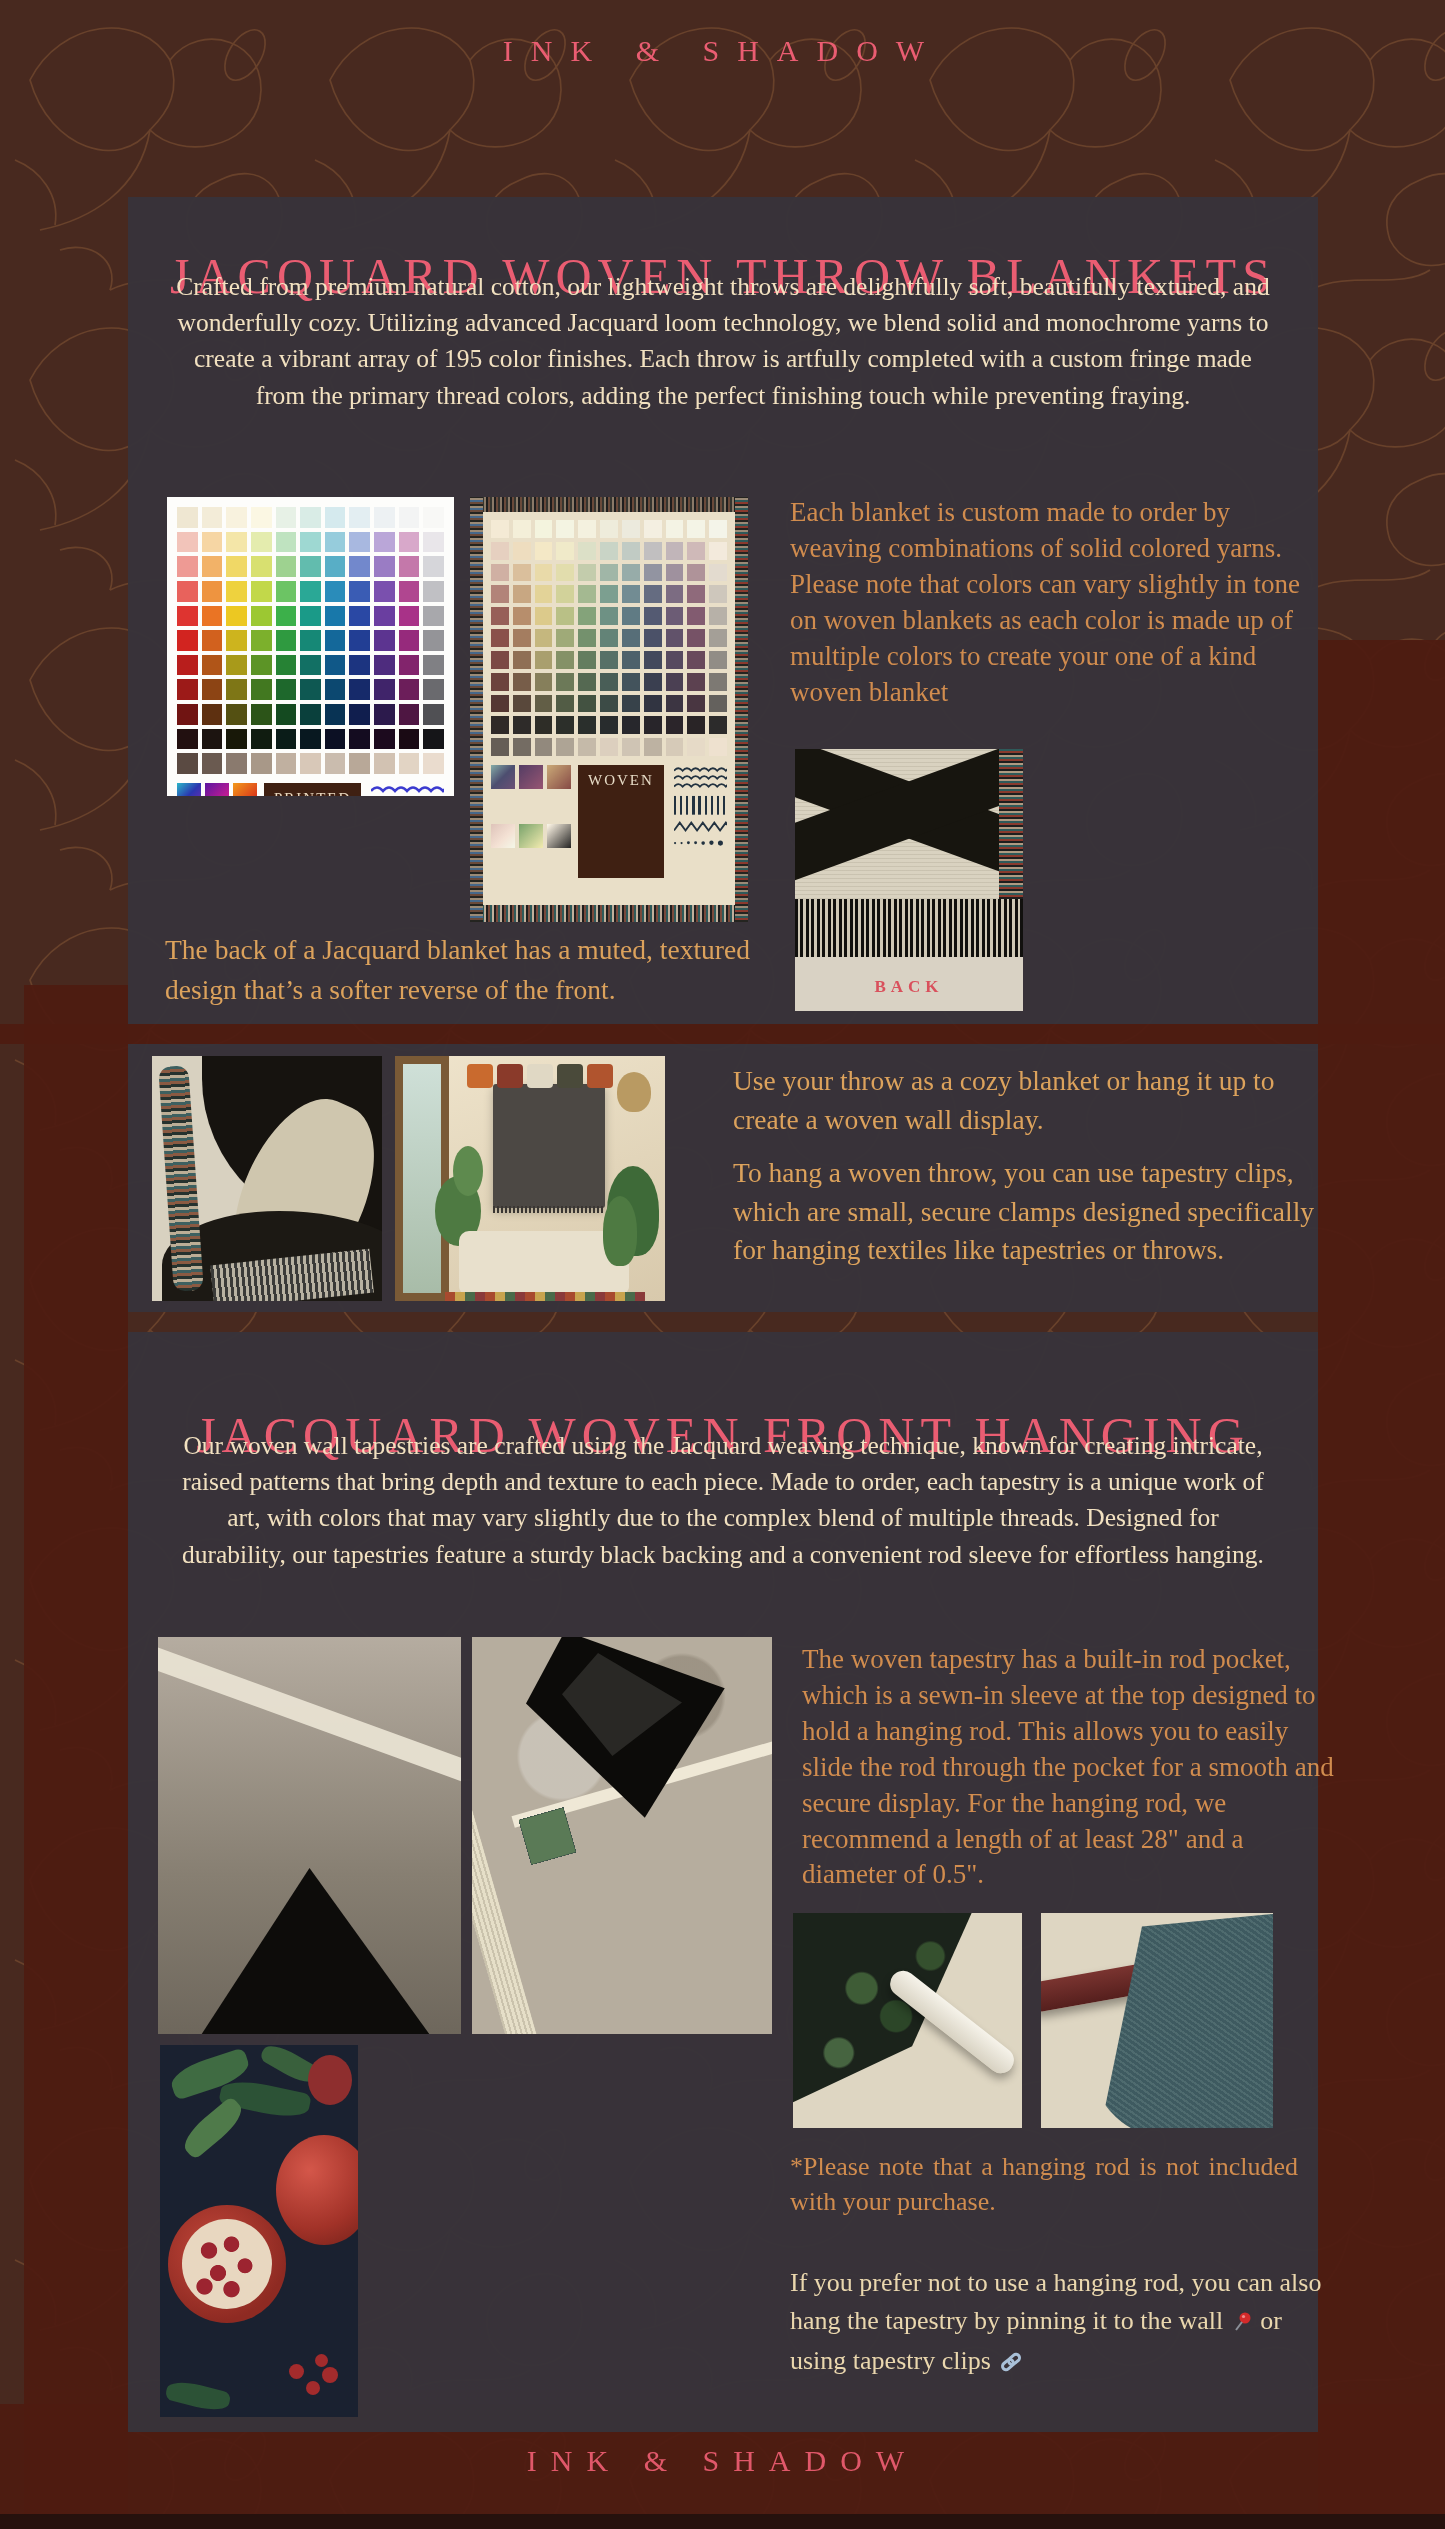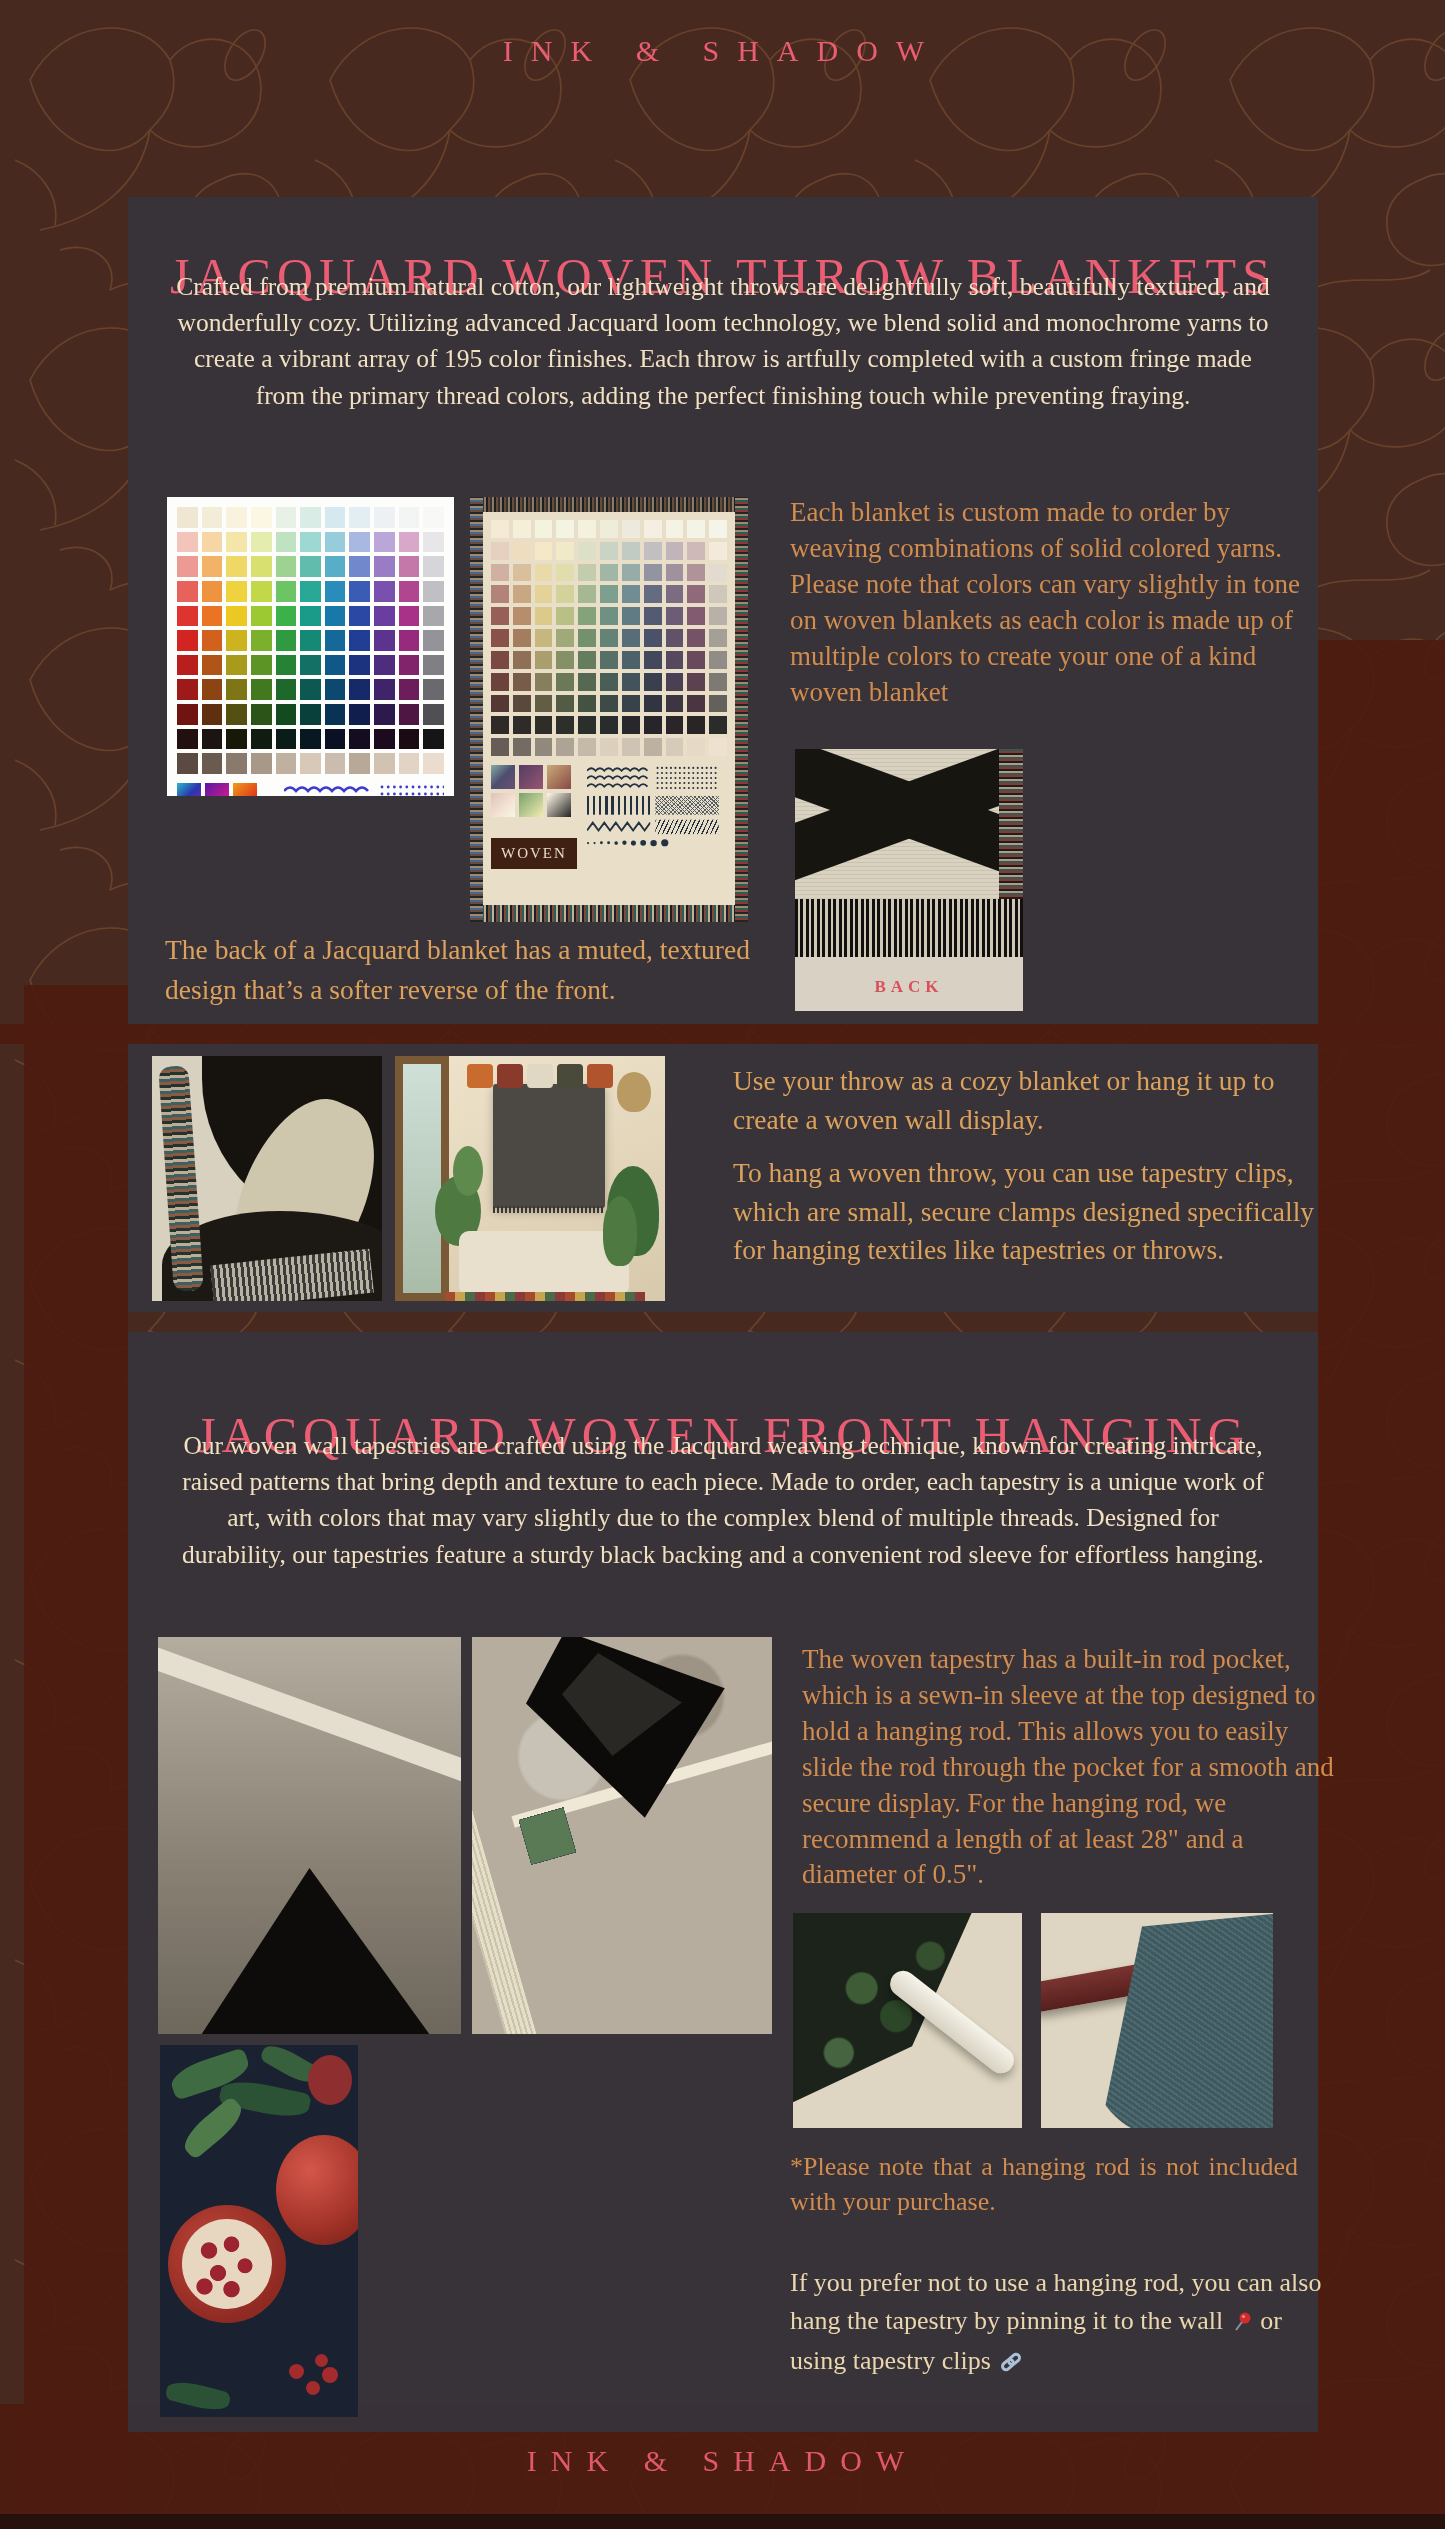--- a/index.html
+++ b/index.html
@@ -32,21 +32,21 @@
 
   
   .photo{position:absolute;overflow:hidden;}
   .photo *{position:absolute;}
 
   
   .chart-printed{background:#fdfdfb;padding:10px;box-sizing:border-box;overflow:hidden;}
   .sw-grid{position:relative;display:grid;gap:4px;}
   .sw-grid div{aspect-ratio:1;}
   .chart-bottom{display:flex;gap:10px;margin-top:9px;overflow:hidden;}
-  .left-col{display:flex;flex-direction:column;gap:21px;}
+  .left-col{display:flex;flex-direction:row;gap:7px;}
   .grad-grid{display:grid;grid-template-columns:repeat(3,24px);gap:4px;}
   .grad-grid div{width:24px;height:24px;}
   .chip{background:#3f2012;color:#ead9c0;font-size:15px;letter-spacing:2px;
         padding:7px 10px;width:max-content;font-family:"Liberation Serif",serif;}
   .pattern-block{display:grid;grid-template-columns:88px 88px;gap:7px;align-items:center;}
   .pat-bars,.pat-speck{width:88px;height:26px;}
   .pat-hatch{width:88px;height:20px;}
   .pat-dotrow{grid-column:1/3;display:flex;align-items:center;gap:6px;}
   .pat-dotrow span{border-radius:50%;display:inline-block;}
 

